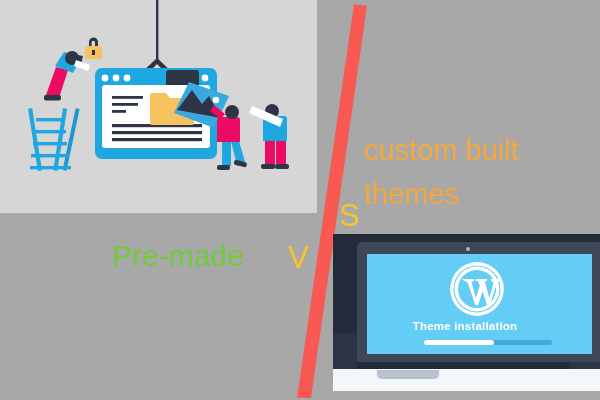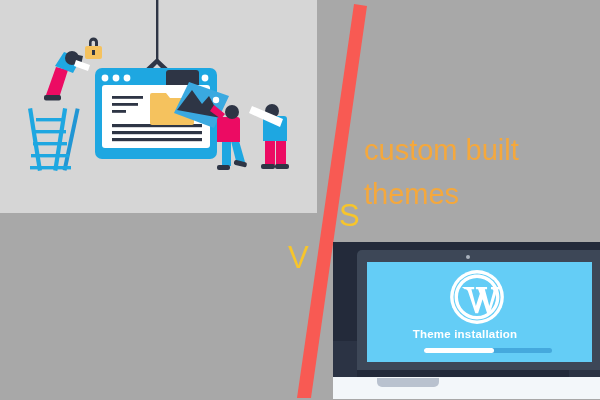--- a/index.html
+++ b/index.html
@@ -61,21 +61,21 @@
   #divider {
     position: absolute;
     left: 0; top: 0;
     width: 600px; height: 400px;
     pointer-events: none;
   }
 
   
   #monitor {
     position: absolute;
-    left: 333px; top: 242px;
+    left: 333px; top: 234px;
     width: 267px;
     height: 141px;
   }
   #monitor-outer {
     position: absolute;
     left: 0; top: 0;
     width: 267px; height: 135px;
     background: #232a3a;
   }
   #monitor-bezel {
@@ -232,20 +232,21 @@
         <rect x="276" y="140" width="10" height="25" fill="#ec0b63"></rect>
         <rect x="261" y="164" width="14" height="5" rx="2" fill="#2e3545"></rect>
         <rect x="275" y="164" width="14" height="5" rx="2" fill="#2e3545"></rect>
         <path d="M266 116 h18 a3 3 0 0 1 3 3 v22 h-24 v-22 a3 3 0 0 1 3 -3 z" fill="#1ea7e1"></path>
         <circle cx="272" cy="111" r="7" fill="#2e3545"></circle>
         <path d="M283 119 l-31 -13 l-3 7 l31 14 z" fill="#ffffff"></path>
       </g>
     </svg>
   </div>
 
+  <div id="premade-label" style="color: rgb(111, 203, 58);">Pre-made</div>
   <div id="vs-v" style="color: rgb(247, 197, 43);">V</div>
   <div id="vs-s" style="color: rgb(247, 197, 43);">S</div>
   <div id="custom-label" style="color: rgb(245, 168, 60);">custom built themes</div>
 
   <svg id="divider" viewBox="0 0 600 400">
     <path d="M354 4 L367 6 L311 398 L297 398 Z" fill="#f85a53"></path>
   </svg>
 
   <div id="monitor">
     <div id="monitor-outer"></div>

